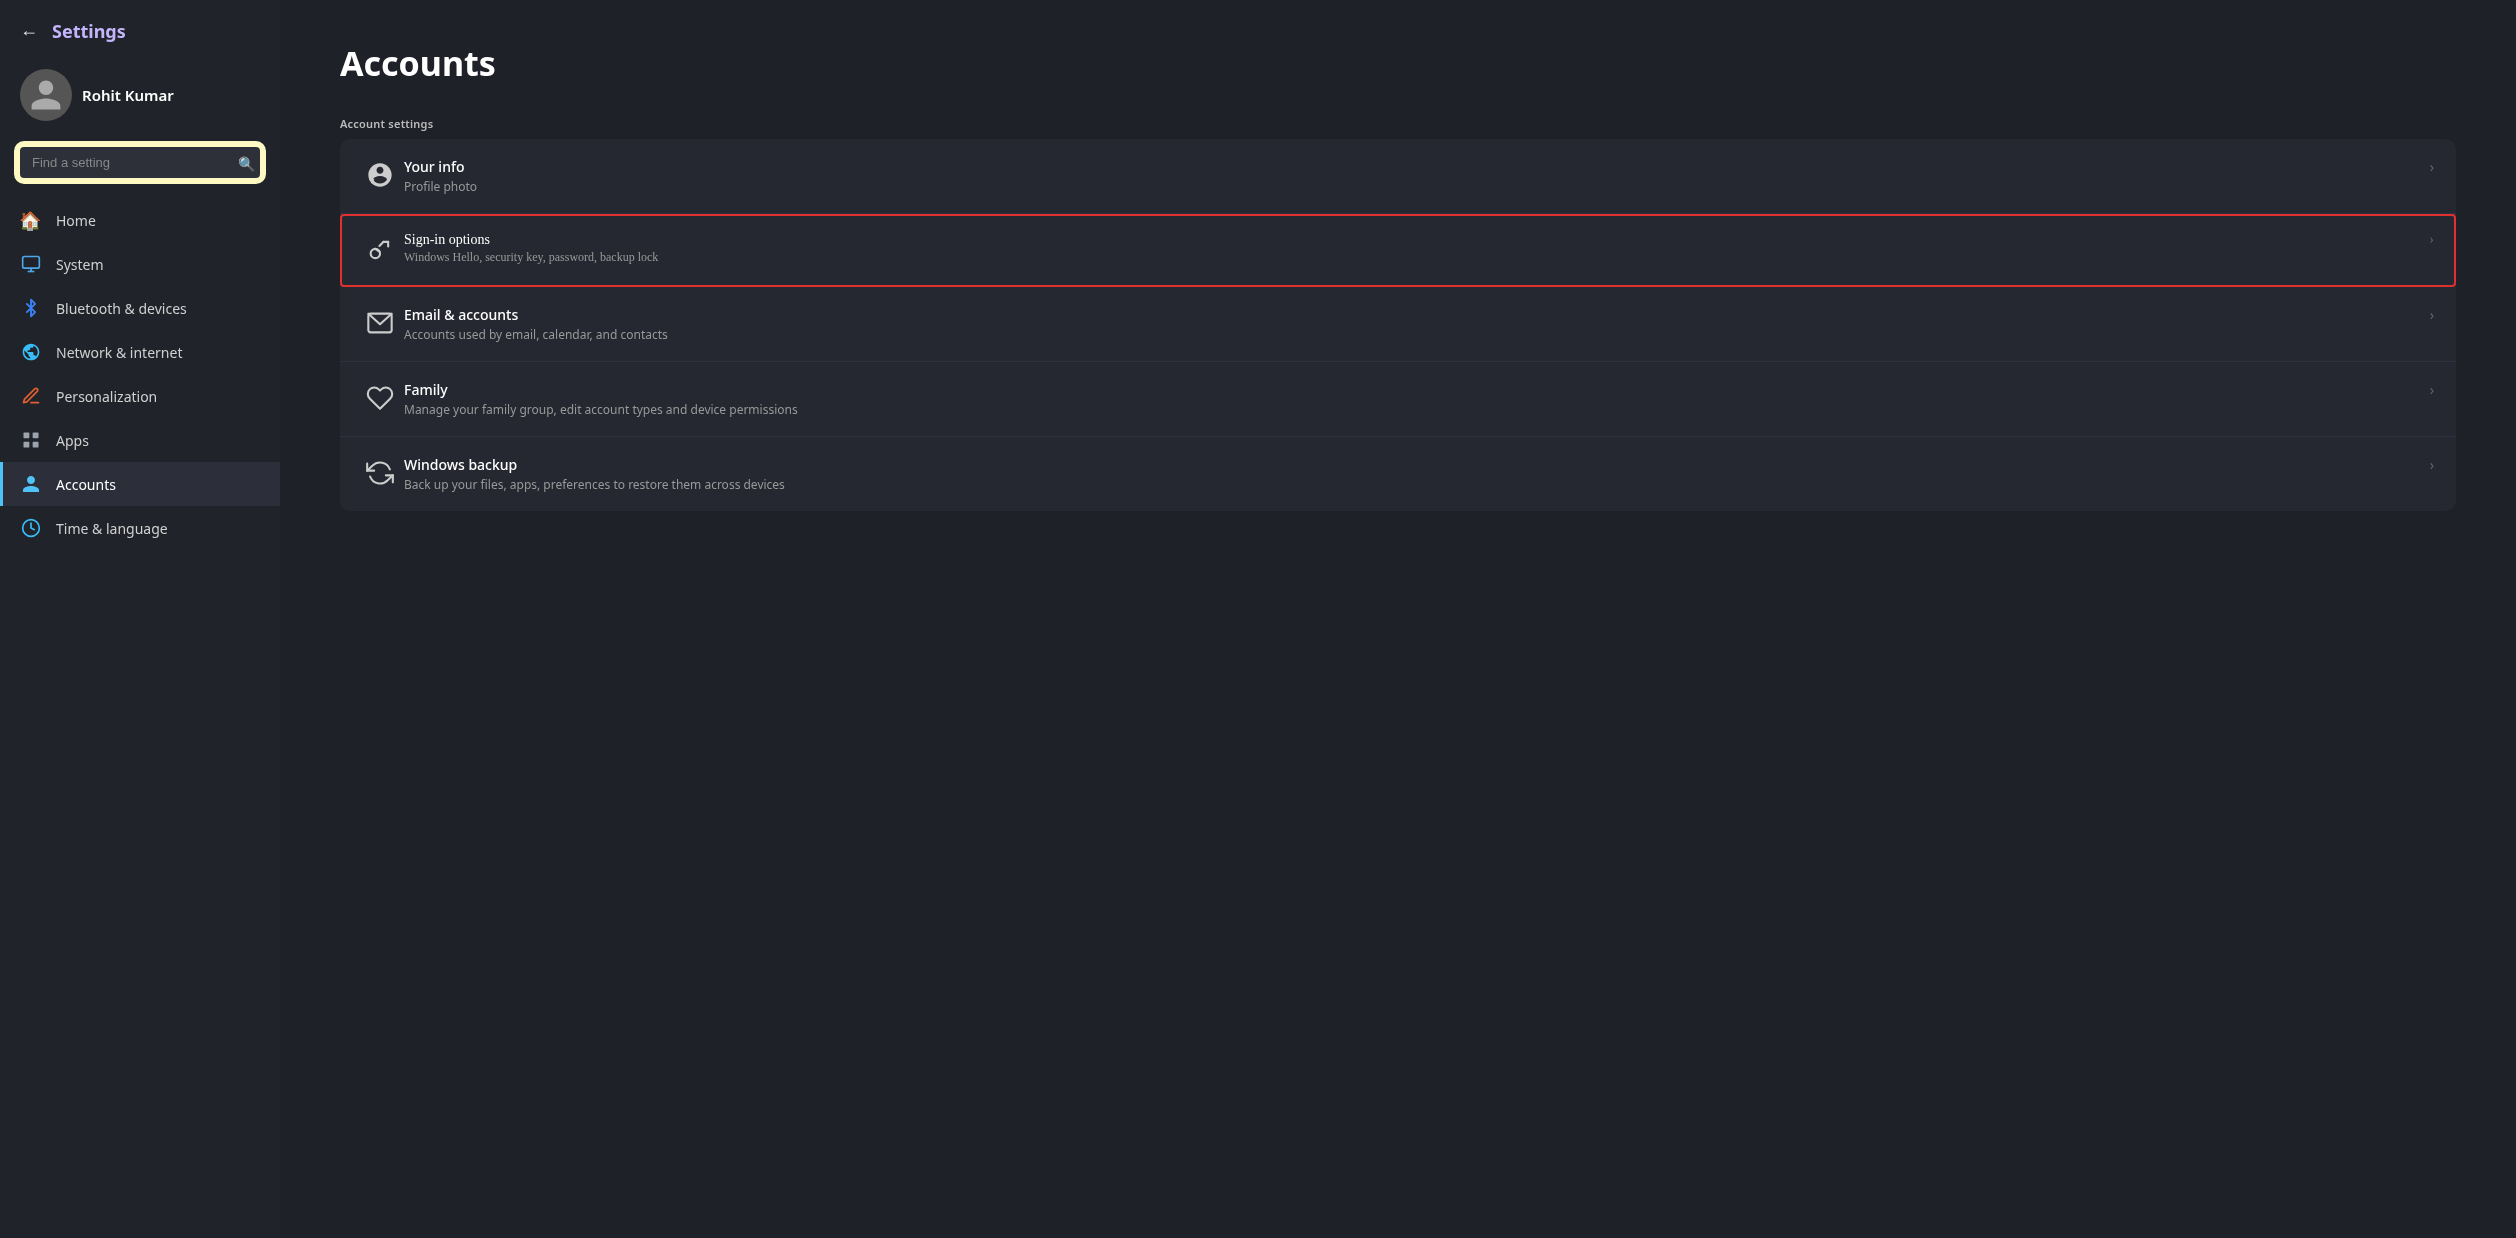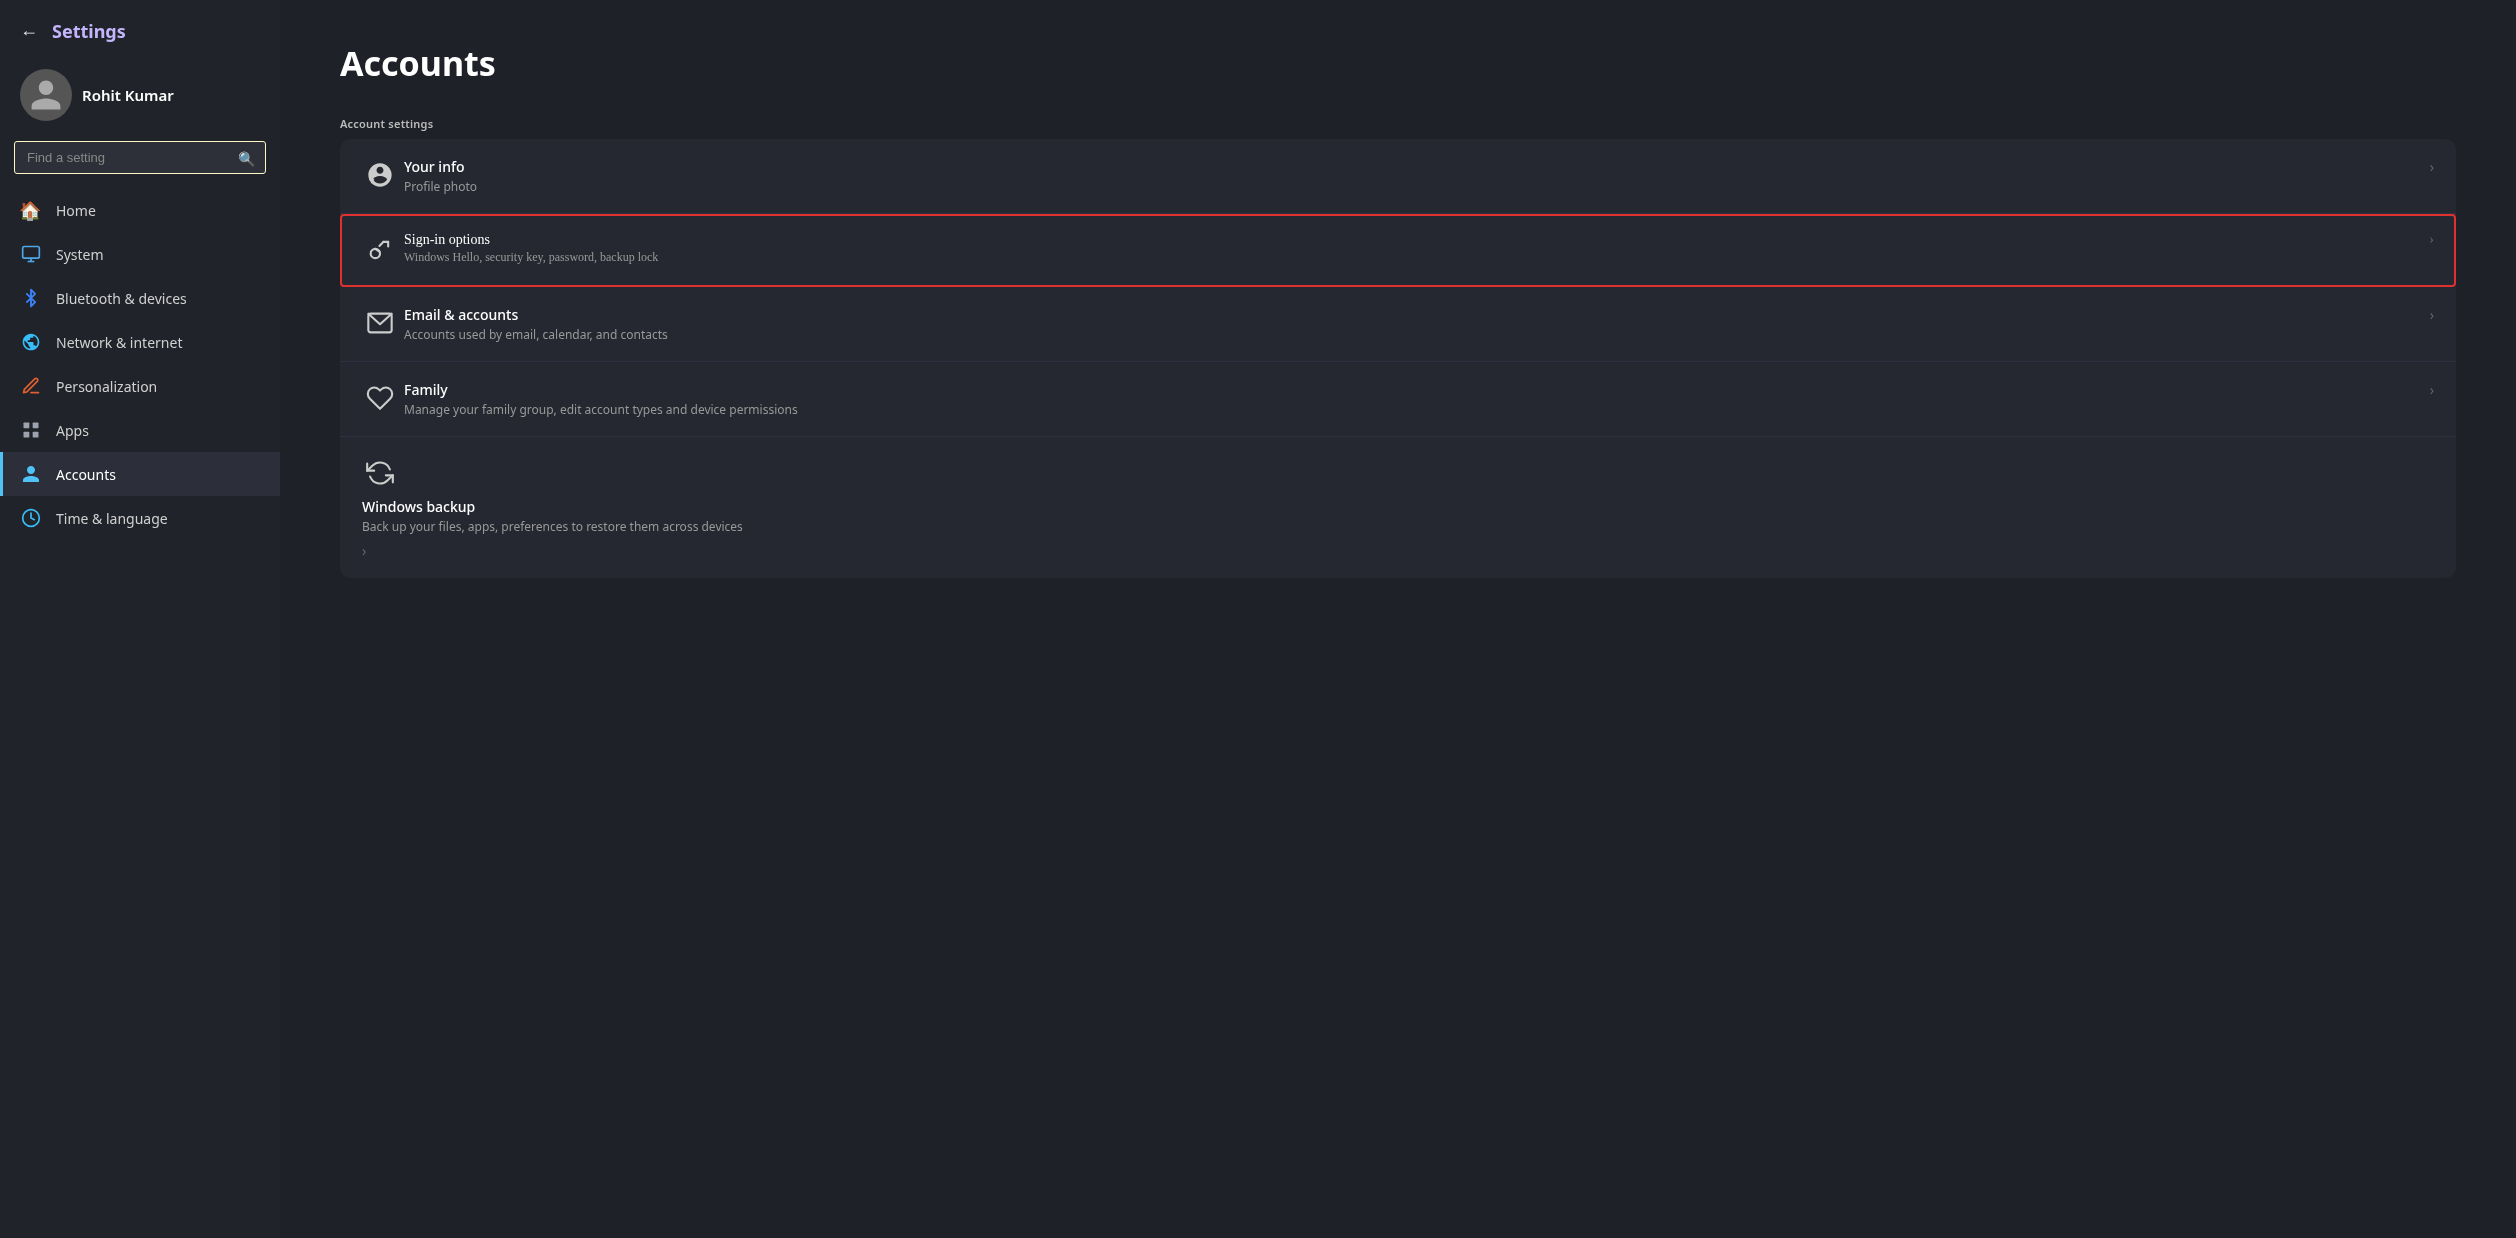--- a/index.html
+++ b/index.html
@@ -77,22 +77,22 @@
     }
 
     .search-box {
       margin: 0 14px 14px 14px;
       position: relative;
     }
 
     .search-input {
       width: 100%;
       background: #2d3039;
-      border: 1px solid #fef9c3;
-      border-radius: 3px;
+      border: 6px solid #fef9c3;
+      border-radius: 10px;
       color: #ccc;
       font-size: 13px;
       padding: 8px 36px 8px 12px;
       outline: none;
     }
 
     .search-input::placeholder { color: #888; }
 
     .search-icon {
       position: absolute;
@@ -182,21 +182,20 @@
       align-items: flex-start;
       gap: 6px;
       padding: 18px 22px;
       cursor: pointer;
       border-bottom: 1px solid #2e3140;
       transition: background 0.15s;
     }
 
     .setting-item:last-child {
       border-bottom: none;
-      flex-direction: column;
     }
 
     .setting-item.highlighted {
       outline: 2px solid #e03030;
       outline-offset: -2px;
       background: #252830;
       border-radius: 4px;
       font-family: Liberation Serif, serif;
     }
 

